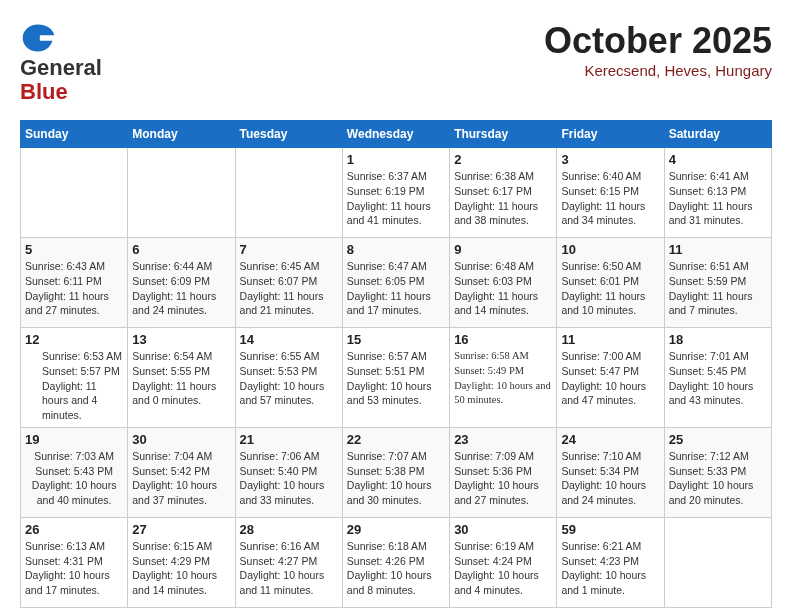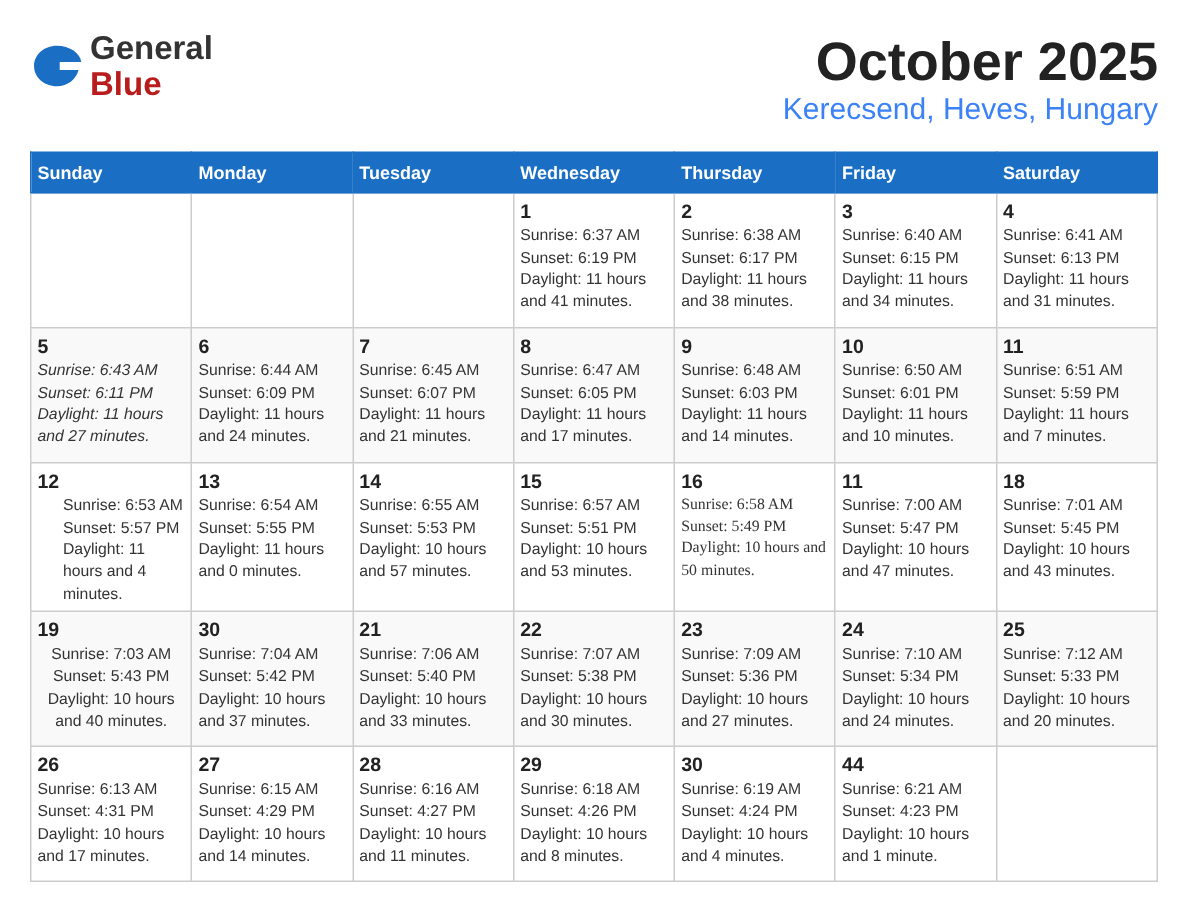--- a/index.html
+++ b/index.html
@@ -11,21 +11,21 @@
       padding: 20px;
     }
     .header {
       display: flex;
       justify-content: space-between;
       align-items: flex-start;
       margin-bottom: 16px;
     }
     .logo {
       display: flex;
-      align-items: center;
+      flex-direction: column;
     }
     .logo-text {
       font-size: 22px;
       font-weight: bold;
       line-height: 1.1;
     }
     .logo-general { color: #333; }
     .logo-blue { color: #b91c1c; }
     .logo-icon {
       width: 36px;
@@ -34,22 +34,22 @@
     }
     .title-block {
       text-align: right;
     }
     .month-title {
       font-size: 36px;
       font-weight: bold;
       color: #222;
     }
     .subtitle {
-      font-size: 20px;
-      color: #3b82f6;
+      font-size: 15px;
+      color: #7f1d1d;
     }
     table {
       width: 100%;
       border-collapse: collapse;
       font-size: 11px;
     }
     thead tr th {
       background-color: #1a6fc4;
       color: #fff;
       padding: 6px 4px;
@@ -140,21 +140,21 @@
         <td>
           <span class="day-num">4</span>
           <div class="day-info" style="white-space: pre-line;">Sunrise: 6:41 AM
 Sunset: 6:13 PM
 Daylight: 11 hours and 31 minutes.</div>
         </td>
       </tr>
       <tr>
         <td>
           <span class="day-num">5</span>
-          <div class="day-info" style="white-space: pre-line; font-style: italic;">Sunrise: 6:43 AM
+          <div class="day-info" style="white-space: pre-line;">Sunrise: 6:43 AM
 Sunset: 6:11 PM
 Daylight: 11 hours and 27 minutes.</div>
         </td>
         <td>
           <span class="day-num">6</span>
           <div class="day-info" style="white-space: pre-line;">Sunrise: 6:44 AM
 Sunset: 6:09 PM
 Daylight: 11 hours and 24 minutes.</div>
         </td>
         <td>
@@ -301,21 +301,21 @@
 Sunset: 4:26 PM
 Daylight: 10 hours and 8 minutes.</div>
         </td>
         <td>
           <span class="day-num">30</span>
           <div class="day-info" style="white-space: pre-line;">Sunrise: 6:19 AM
 Sunset: 4:24 PM
 Daylight: 10 hours and 4 minutes.</div>
         </td>
         <td>
-          <span class="day-num">44</span>
+          <span class="day-num">59</span>
           <div class="day-info" style="white-space: pre-line;">Sunrise: 6:21 AM
 Sunset: 4:23 PM
 Daylight: 10 hours and 1 minute.</div>
         </td>
         <td class="empty"></td>
       </tr>
     </tbody>
 </table>
 
 </body></html>

